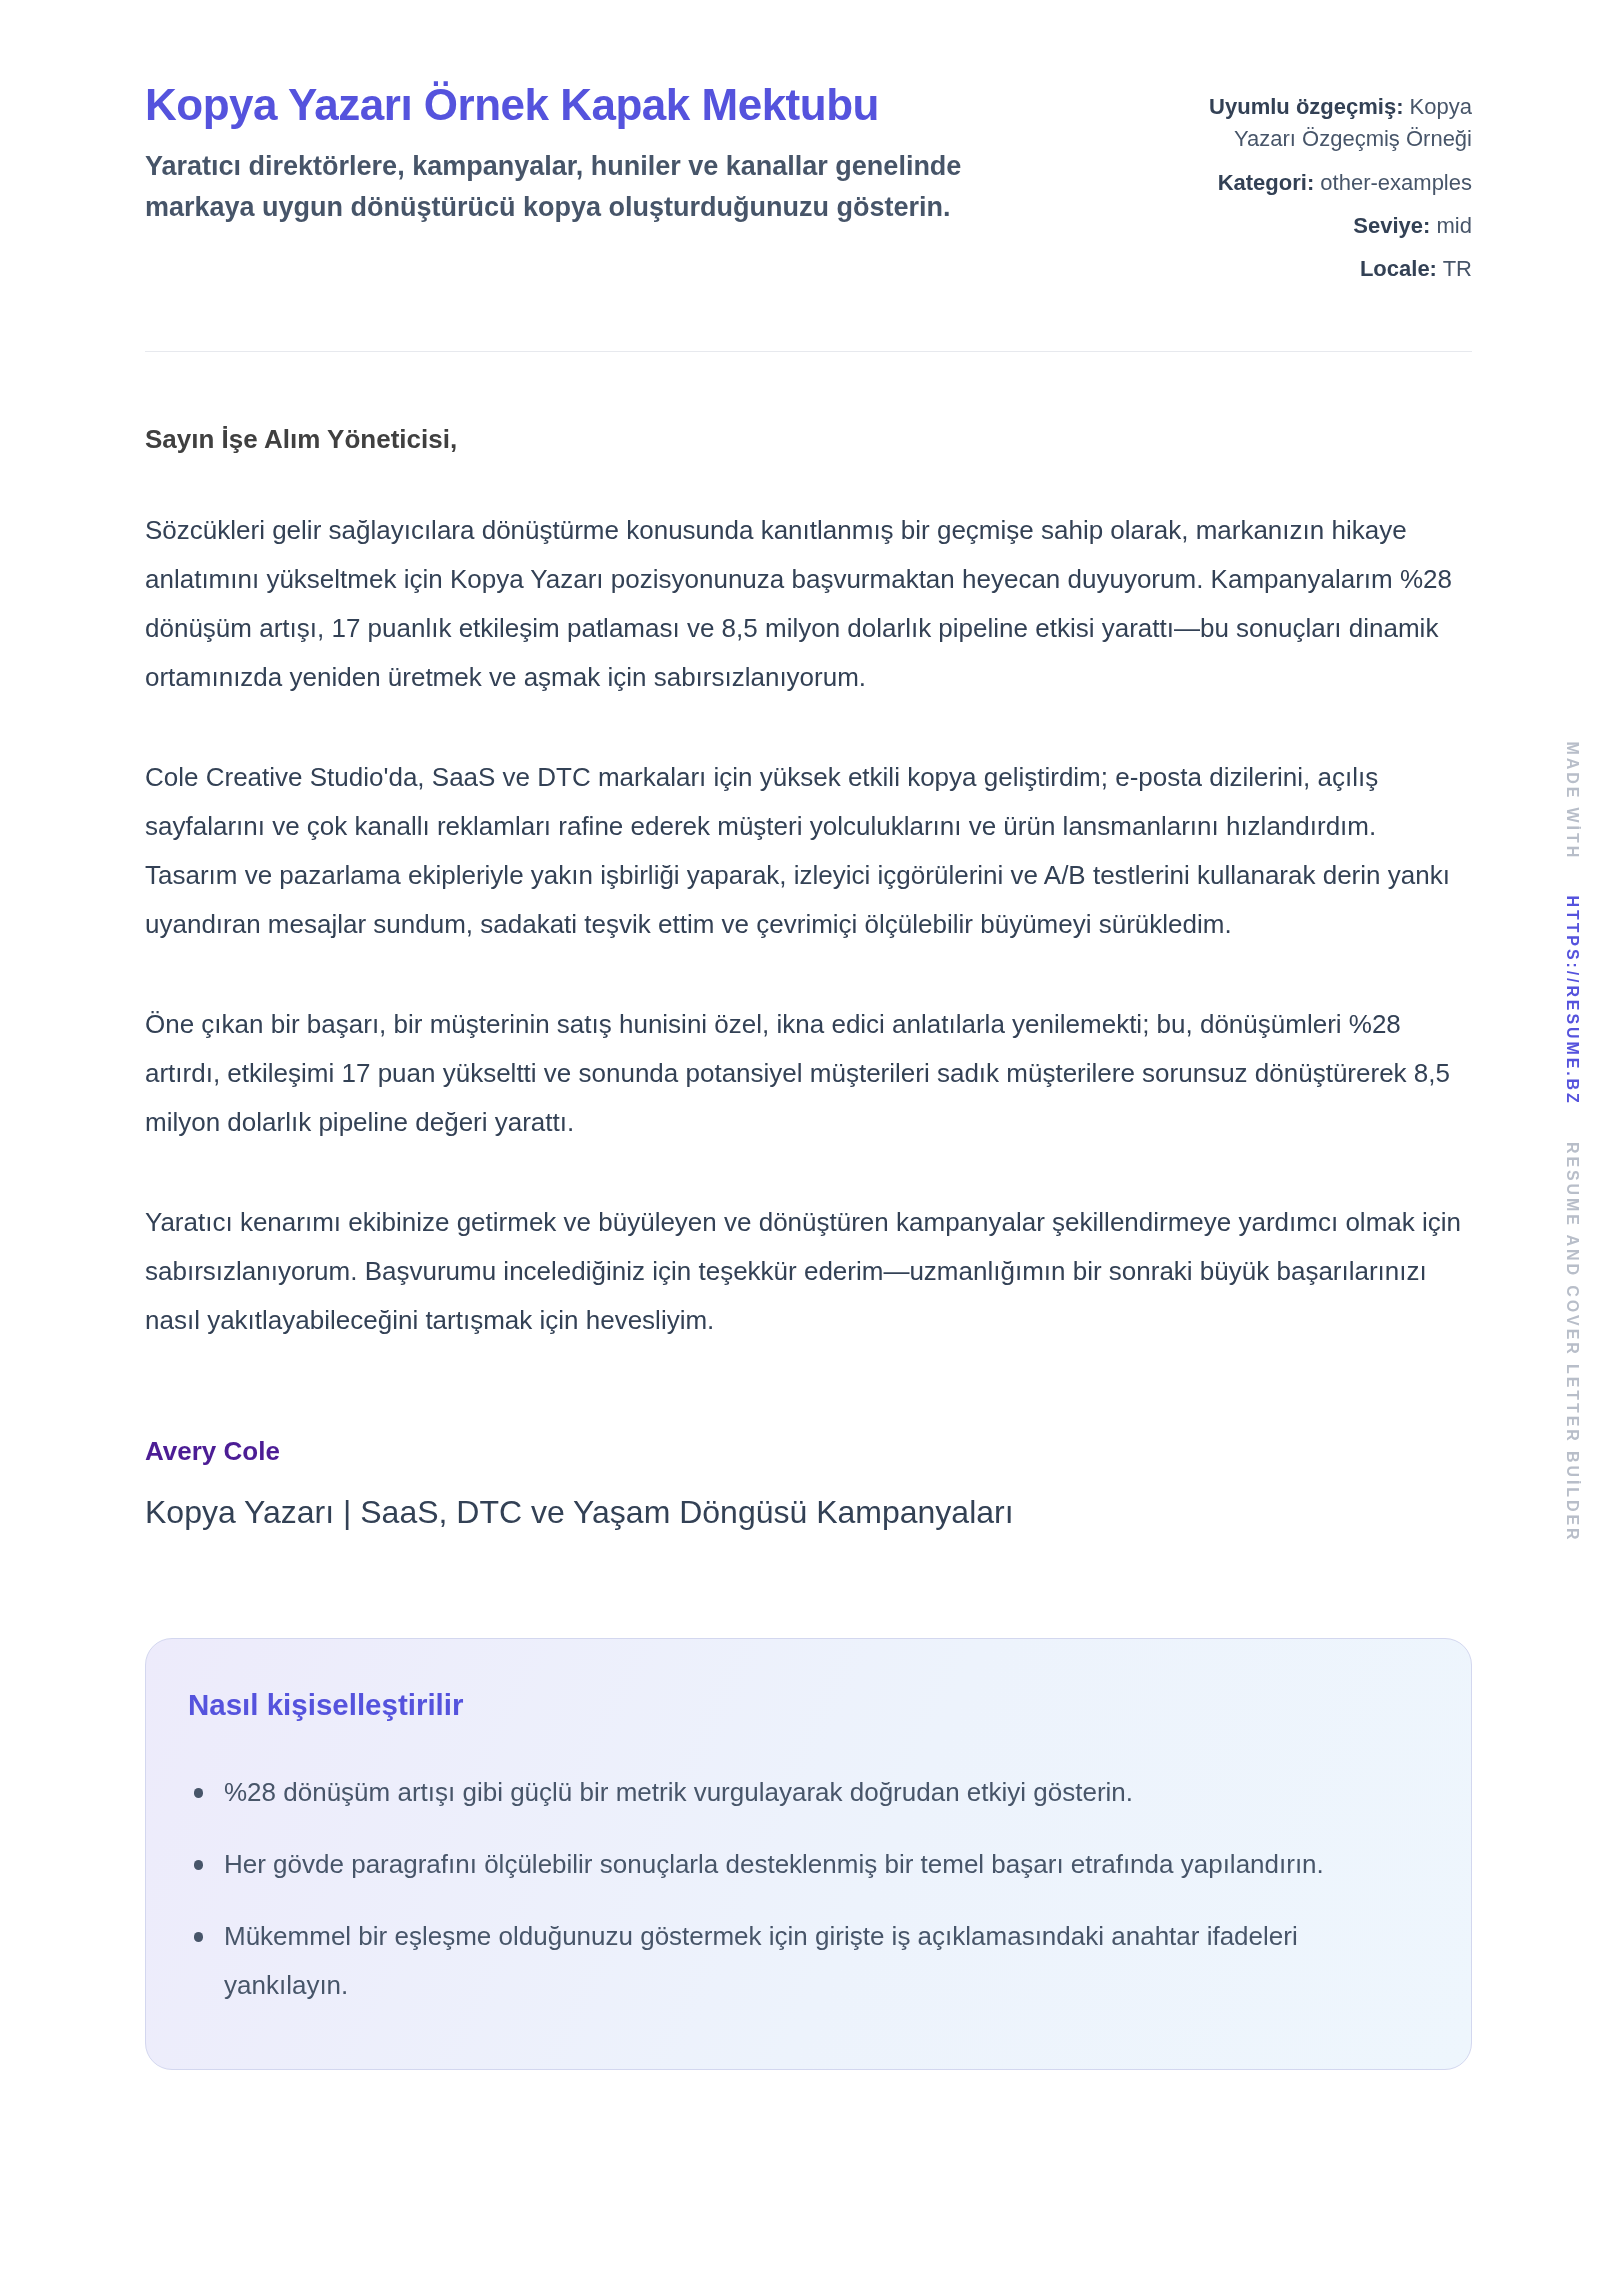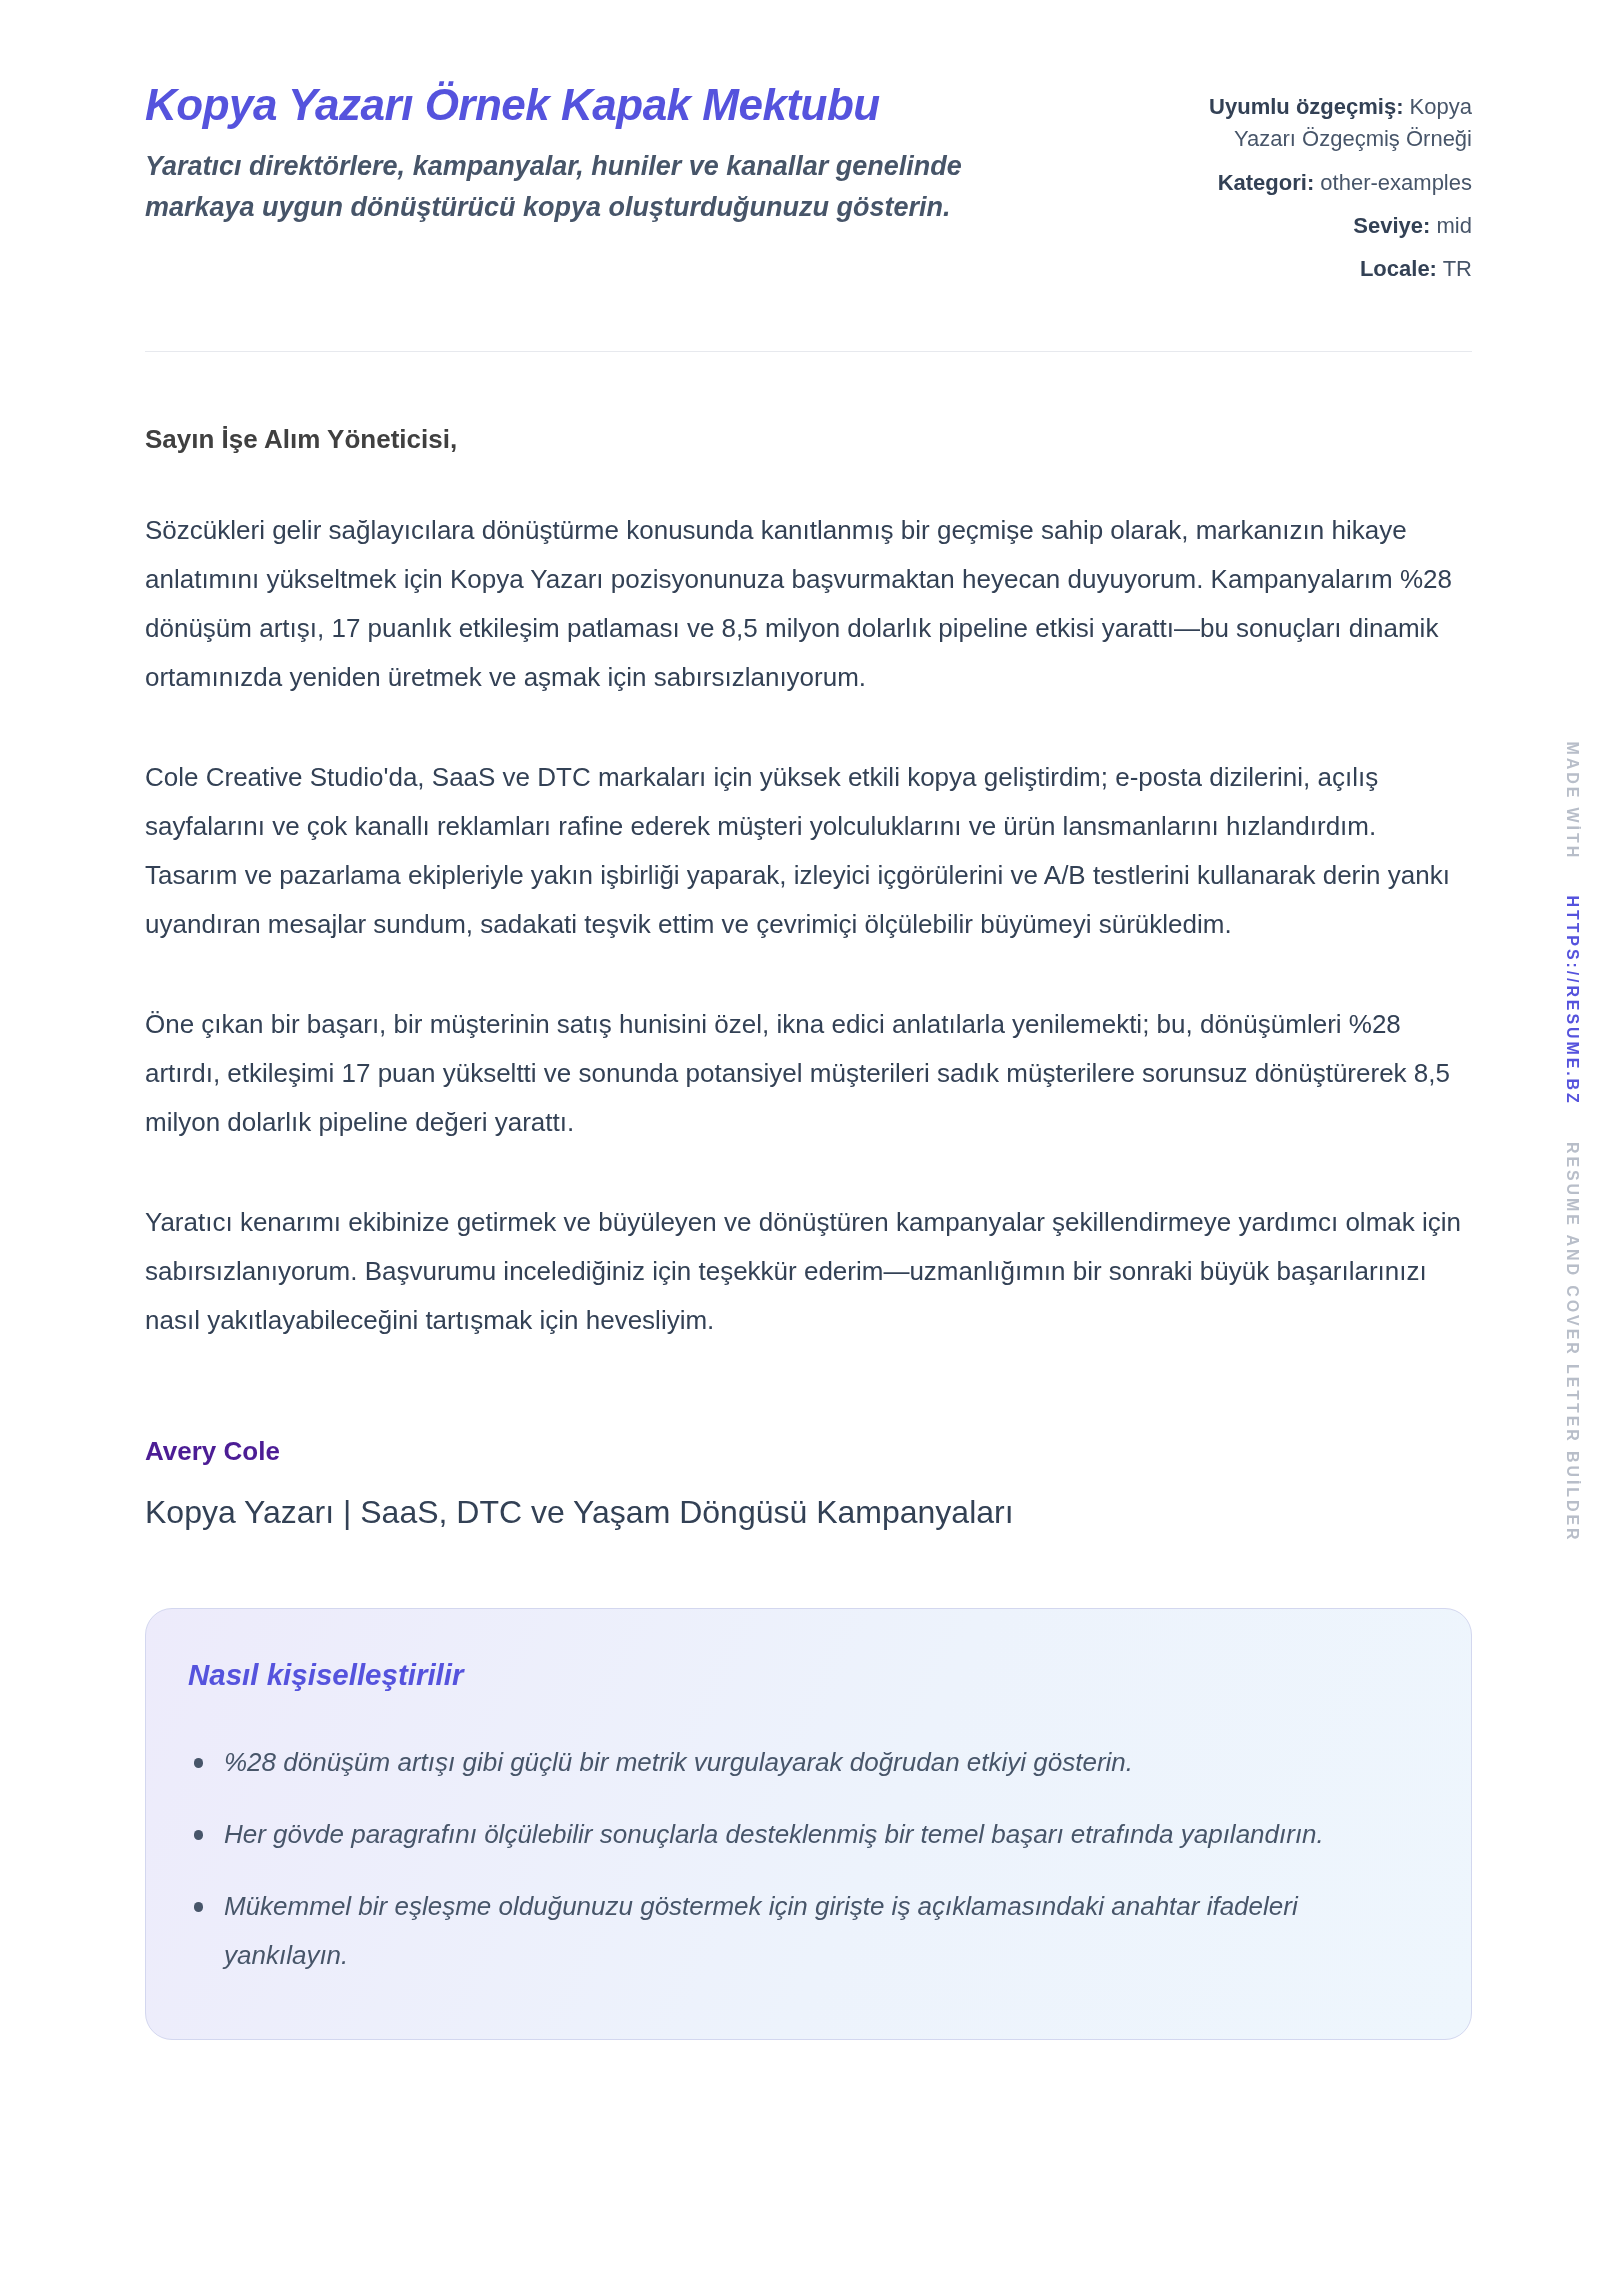--- a/index.html
+++ b/index.html
@@ -21,21 +21,20 @@
 
   
   .header {
     display: flex;
     justify-content: space-between;
     align-items: flex-start;
     padding-top: 80px;
   }
   .header-left {
     max-width: 875px;
-    font-style: italic;
   }
   .page-title {
     margin: 0;
     font-size: 44px;
     line-height: 1.15;
     font-weight: 700;
     letter-spacing: -0.5px;
     color: #5553dd;
   }
   .page-subtitle {
@@ -86,27 +85,26 @@
     color: #4c1d95;
   }
   .signature-role {
     margin: 27px 0 0 0;
     font-size: 32px;
     color: #334155;
   }
 
   
   .tips-card {
-    margin-top: 77px;
+    margin-top: 107px;
     border: 1px solid #d3d7ef;
     border-radius: 27px;
     background: linear-gradient(115deg, #edebfb 0%, #edf3fc 55%, #eef6fd 100%);
     padding: 49px 46px 59px 42px;
     box-sizing: border-box;
-    font-style: italic;
   }
   .tips-heading {
     margin: 0;
     font-size: 29.5px;
     font-weight: 700;
     color: #5553dd;
   }
   .tips-list {
     list-style: none;
     margin: 46px 0 0 0;

